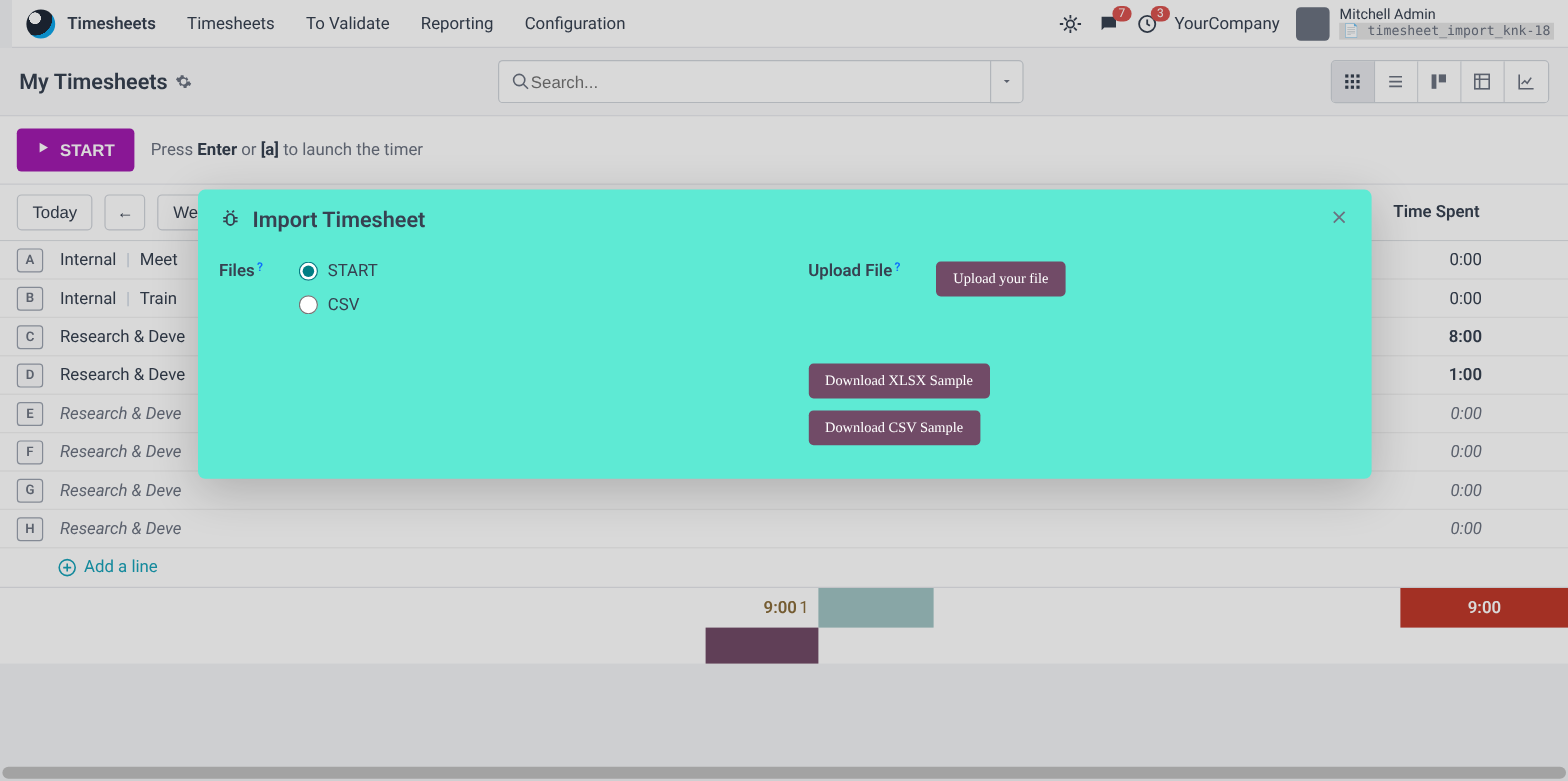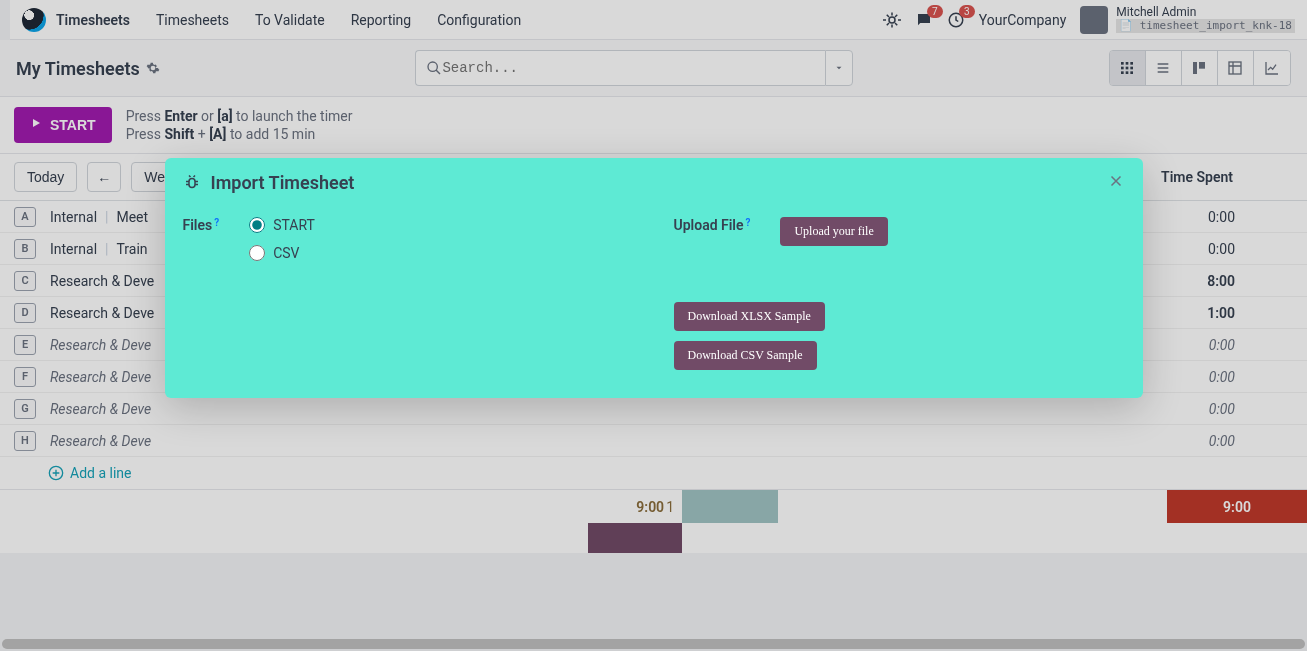--- a/index.html
+++ b/index.html
@@ -19,21 +19,21 @@
 .avatar { width:28px; height:28px; background:#6b7280; border-radius:4px; }
 .user-meta { display:flex; flex-direction:column; line-height:1.1; font-size:12px;}
 .db-name { font-family: monospace; font-size: 11px; color:#6b7280; background:#e5e5e5; padding:1px 3px;}
 .icon-sm{width:18px;height:18px;display:inline-block;}
 
 
 .controlbar { display:flex; align-items:center; padding: 10px 16px; gap:16px; background:#f9fafb; border-bottom:1px solid #e5e7eb;}
 .page-title { font-size:18px; font-weight:600; color:#374151; display:flex; align-items:center; gap:6px;}
 .search-wrap { display:flex; align-items:center; margin-left:auto; margin-right:auto;}
 .search { width: 410px; height:36px; border:1px solid #d1d5db; border-right:none; border-radius:4px 0 0 4px; display:flex; align-items:center; padding:0 10px; background:#fff;}
-.search input { border:none; outline:none; flex:1; font-size:14px; color:#404040;font-family:Liberation Mono, monospace; }
+.search input { border:none; outline:none; flex:1; font-size:14px; color:#404040; }
 .search-caret { width:28px; height:36px; border:1px solid #d1d5db; border-radius:0 4px 4px 0; background:#fff; display:flex;align-items:center;justify-content:center;}
 .view-switch { display:flex; border:1px solid #d1d5db; border-radius:4px; overflow:hidden;}
 .view-btn { width:36px; height:34px; display:flex; align-items:center; justify-content:center; border-right:1px solid #d1d5db; background:#fff; cursor:pointer;}
 .view-btn:last-child{border-right:none;}
 .view-btn.active { background:#e5e7eb;}
 
 
 .timerbar { display:flex; align-items:center; gap:14px; padding: 10px 14px; background:#fff; border-bottom:1px solid #e5e7eb;}
 .start-btn { background:#a21caf; color:#fff; border:none; border-radius:4px; padding: 10px 16px; font-weight:700; display:flex; align-items:flex-start; gap:8px; cursor:pointer; font-size:14px;}
 .hint { color:#6b7280; line-height:1.3;}
@@ -197,21 +197,20 @@
 
 <div class="timerbar">
   <button class="start-btn">
     <svg width="12" height="12" viewBox="0 0 24 24" fill="#fff">
         <path d="M6 4l14 8-14 8z"></path>
       </svg>
     <span>START</span>
   </button>
   <div class="hint">
     <div><span>Press </span><b>Enter</b><span> or </span><b>[a]</b><span> to launch the timer</span></div>
-    <div><span>Press </span><b>Shift</b><span> + </span><b>[A]</b><span> to add 15 min</span></div>
   </div>
 </div>
 
 <div class="toolbar-row">
   <button class="btn-plain">Today</button>
   <button class="btn-plain nav-arrow">←</button>
   <button class="btn-plain"><span>Week</span></button>
   <span class="right-head">Time Spent</span>
 </div>
 

